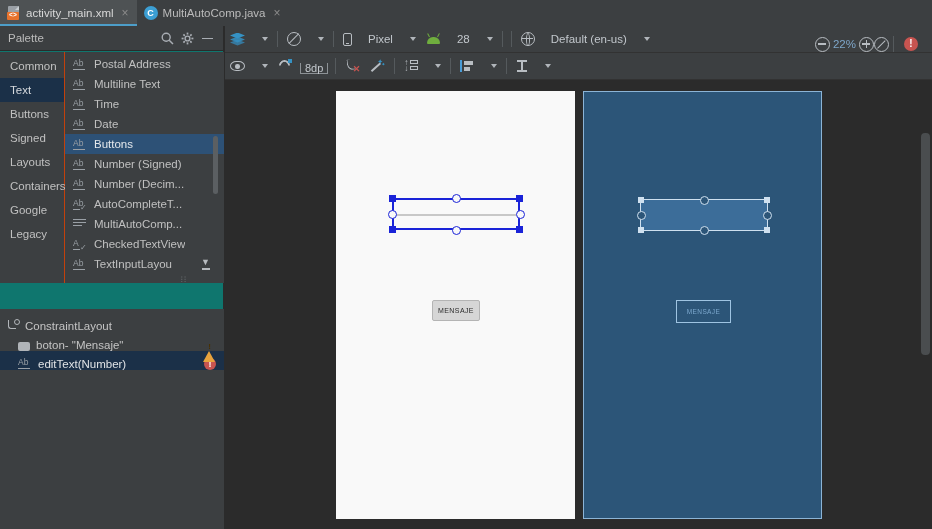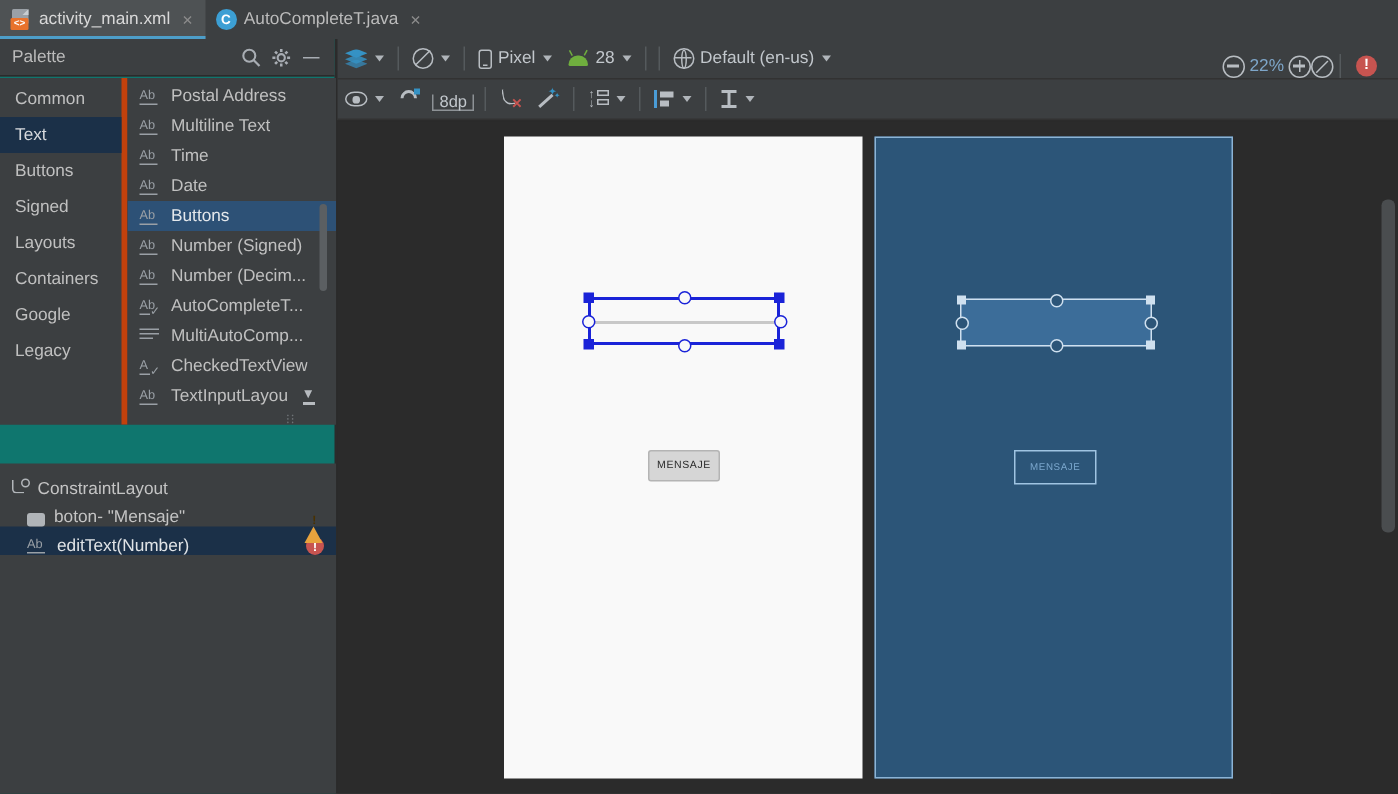--- a/index.html
+++ b/index.html
@@ -72,22 +72,22 @@
   .ico-min {
     width: 11px; height: 1px; background: #a8adb3;
   }
 
   
   .palette-body {
     position: absolute; left: 0; top: 26px; width: 224px; height: 231px;
     display: flex; background: #3c3f41;
   }
   .pal-cats {
-    width: 85px; height: 100%; background: #3c3f41;
-    border-right: 4px solid #c2410c; padding-top: 2px;
+    width: 65px; height: 100%; background: #3c3f41;
+    border-right: 1px solid #c2410c; padding-top: 2px;
   }
   .pal-cat {
     height: 24px; line-height: 24px; padding-left: 10px;
     font-size: 11.5px; color: #c0c0c0;
   }
   .pal-cat.sel { background: #1b3048; color: #d6d9dd; }
   .pal-items {
     flex: 1; height: 100%; background: #3c3f41;
     padding-top: 2px; position: relative; overflow: hidden;
   }
@@ -185,21 +185,21 @@
   }
 
   
   .tb {
     position: absolute; left: 225px; height: 27px;
     display: flex; align-items: center; background: #3c3f41;
   }
   .tb1 { top: 26px; width: 707px; border-bottom: 1px solid #323232; }
   .tb2 { top: 53px; width: 707px; border-bottom: 1px solid #323232; }
   .tbtn {
-    display: flex; align-items: center; gap: 4px; height: 22px;
+    display: flex; align-items: center; gap: 16px; height: 22px;
     padding: 0 5px; font-size: 11.5px; color: #c2c7cc; white-space: nowrap;
   }
   .caret {
     width: 0; height: 0; border-left: 3.5px solid transparent;
     border-right: 3.5px solid transparent; border-top: 4px solid #b0b5ba;
     margin-left: 1px;
   }
   .sep { width: 1px; height: 16px; background: #555a5d; margin: 0 4px; }
 
   .ico-layers { width: 15px; height: 13px; position: relative; }
@@ -449,21 +449,21 @@
     <div class="tab active">
       <span class="ico-xml">
         <span class="sheet"></span>
           <span class="lt">&lt;&gt;</span>
       </span>
       <span class="tlabel">activity_main.xml</span>
       <span class="tclose">×</span>
     </div>
     <div class="tab">
       <span class="ico-java">C</span>
-      <span class="tlabel">AutoCompleteT.java</span>
+      <span class="tlabel">MultiAutoComp.java</span>
       <span class="tclose">×</span>
     </div>
   </div>
 
   <div class="leftcol">
 
     <div class="panel-head">
       <span class="ph-title">Palette</span>
       <span class="ph-act">
         <svg width="13" height="13" viewBox="0 0 13 13">

